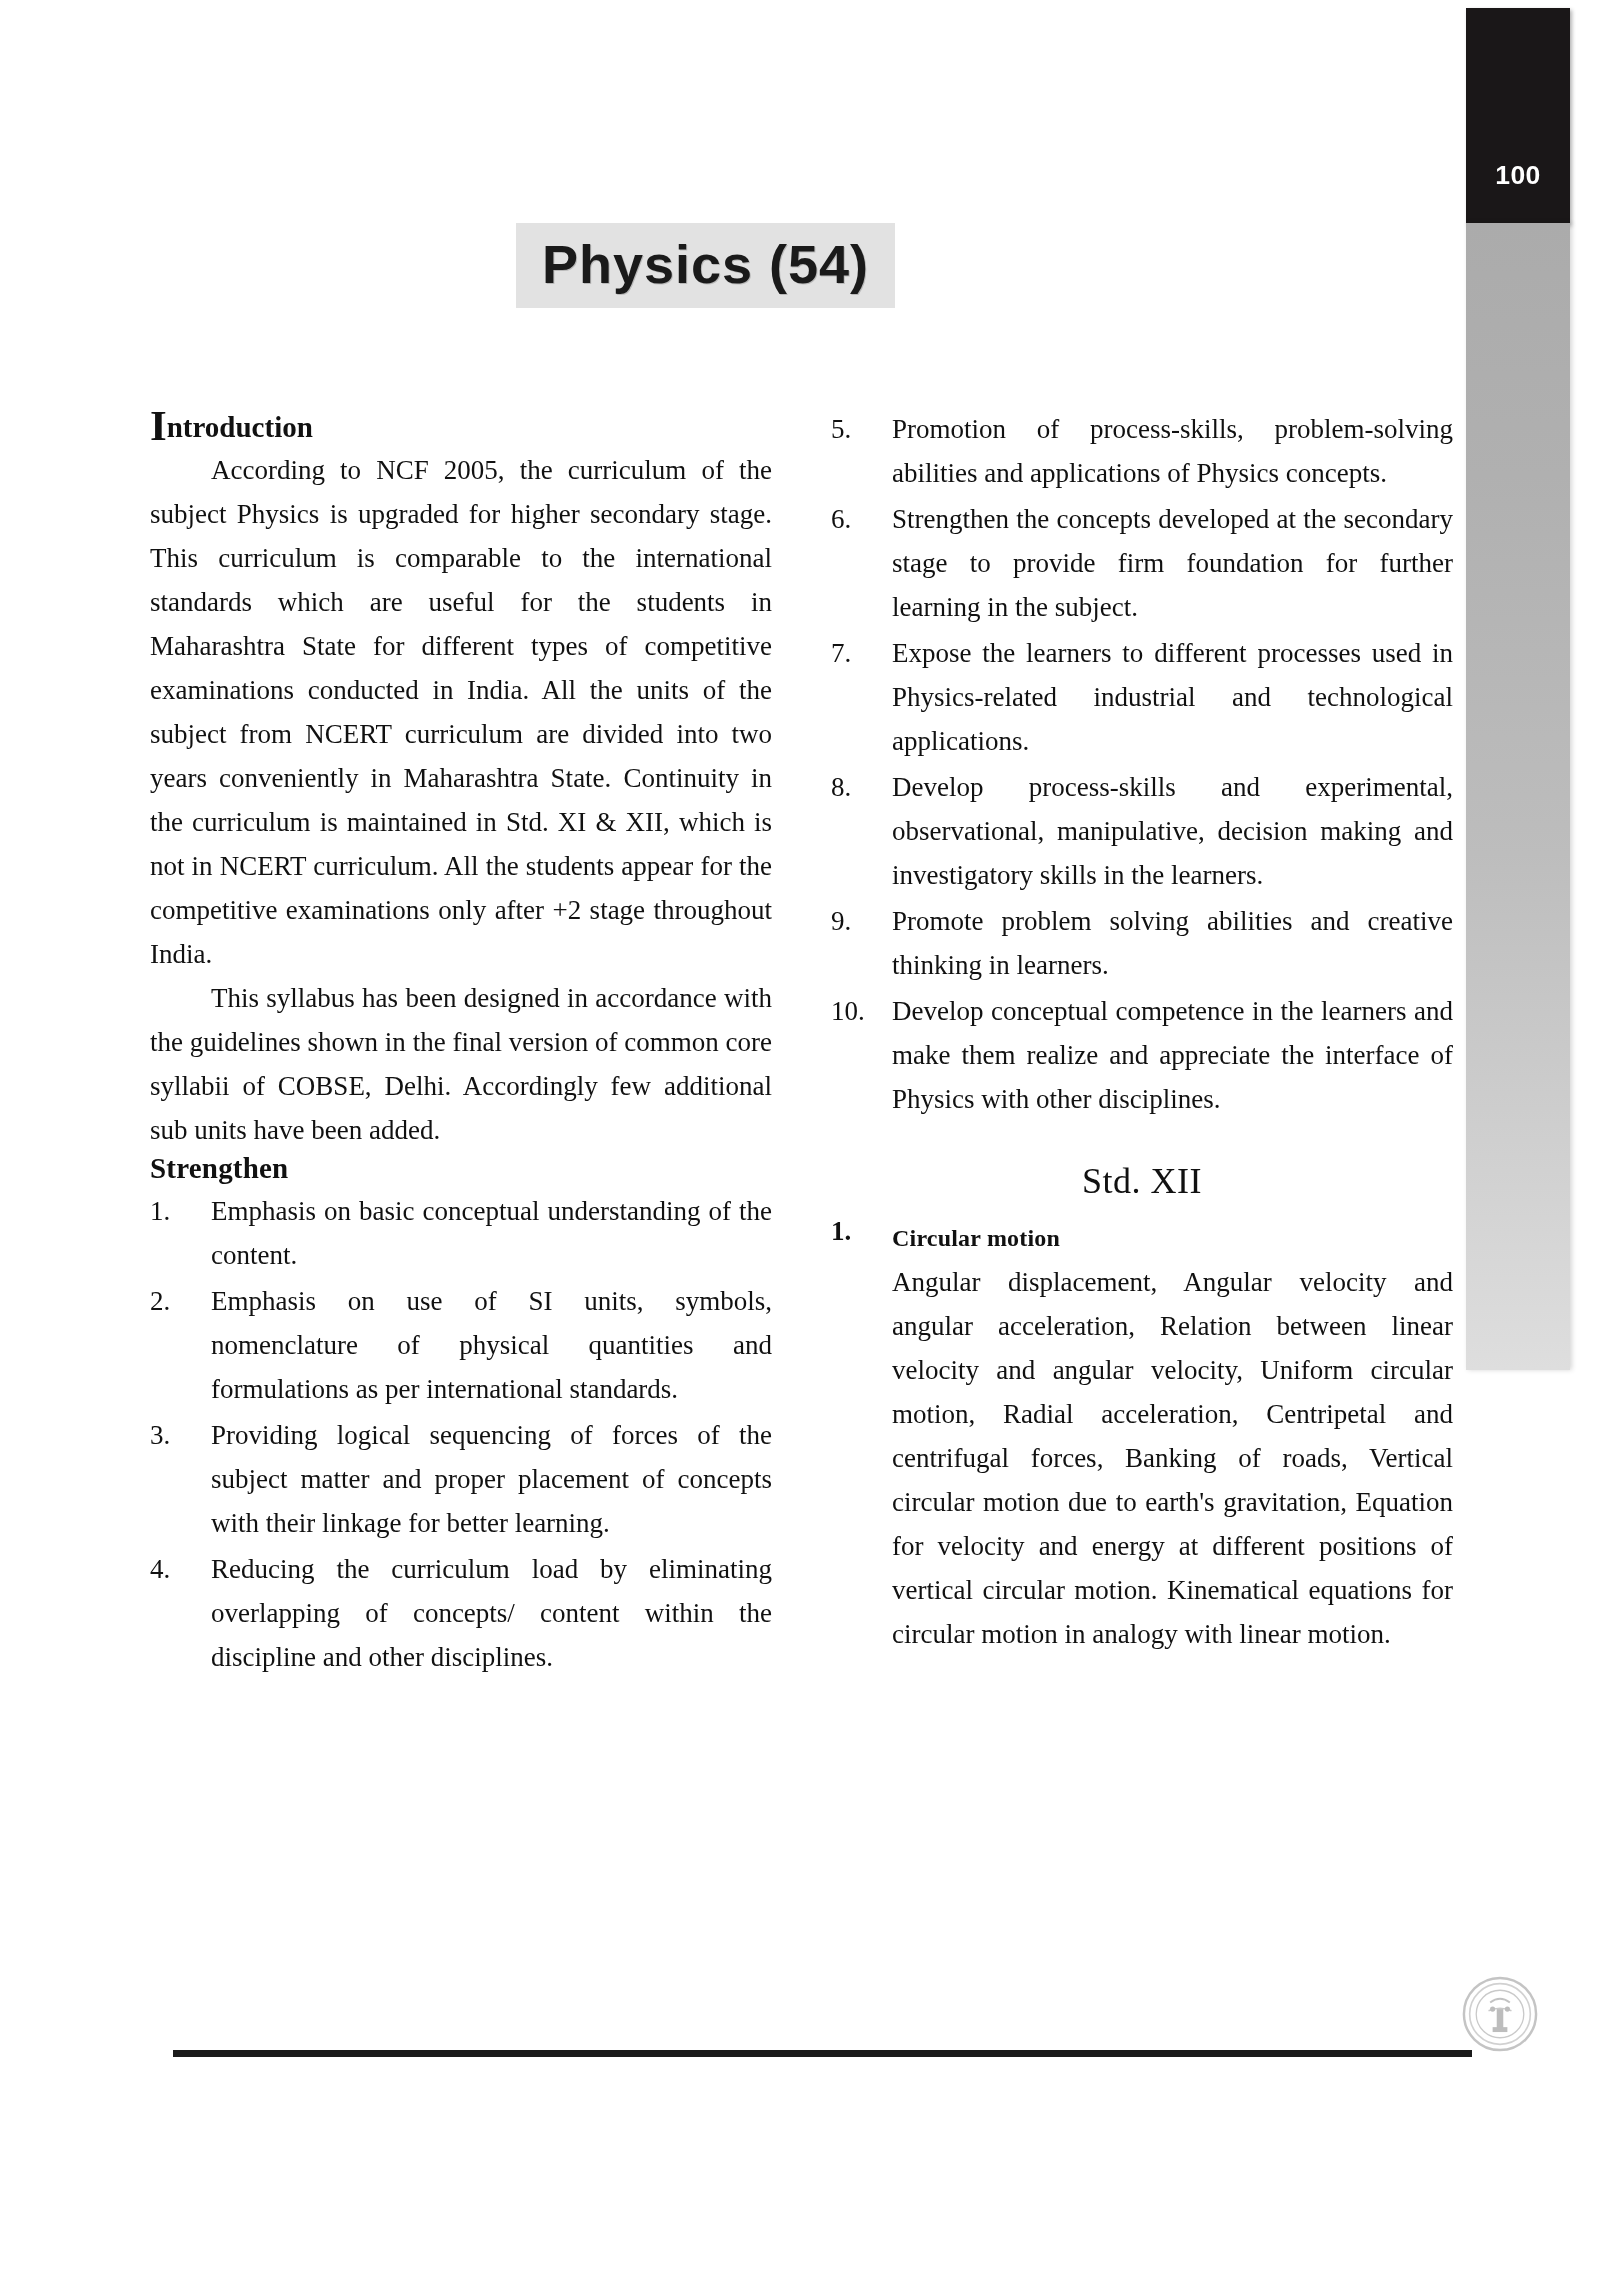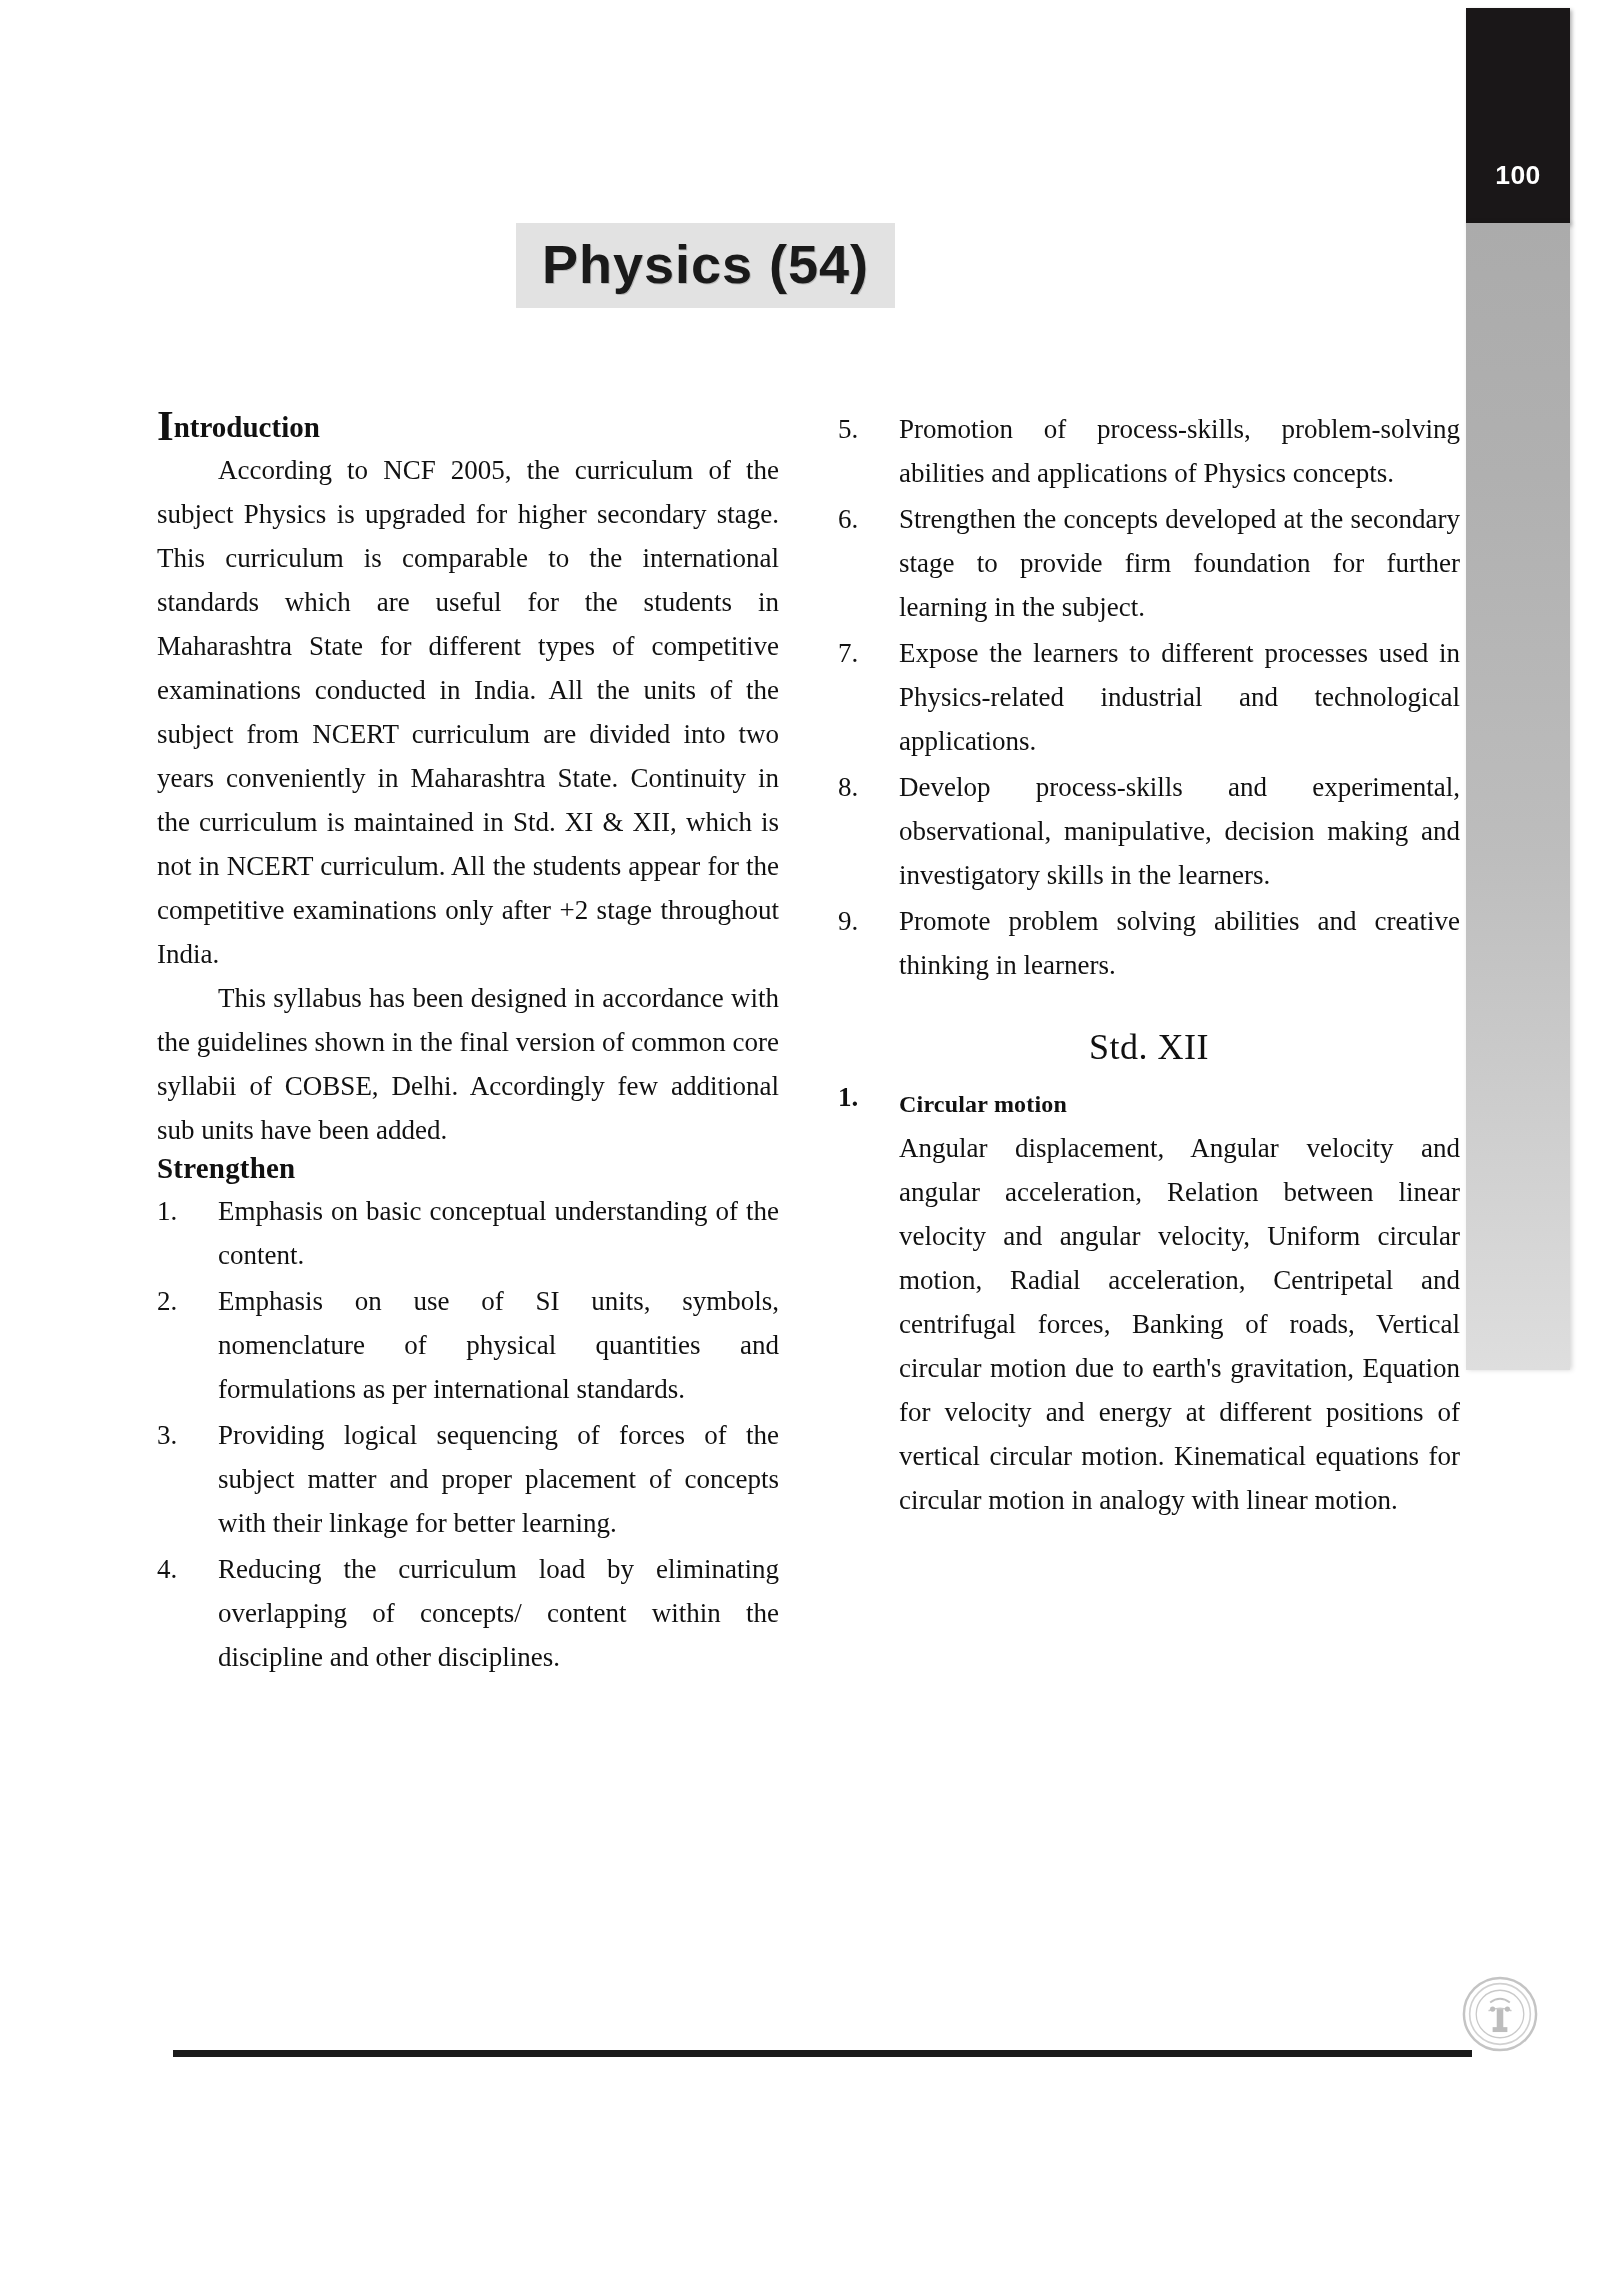--- a/index.html
+++ b/index.html
@@ -65,21 +65,21 @@
     font-weight: bold;
     font-size: 54px;
     letter-spacing: 1px;
     color: #1a1a1a;
     text-shadow: 1px 1px 0 rgba(0,0,0,0.18);
   }
 
   
   .columns {
     position: absolute;
-    left: 157px;
+    left: 150px;
     top: 407px;
     width: 1304px;
     display: flex;
     gap: 59px;
   }
   .col {
     width: 622px;
   }
 
   .h-section {
@@ -251,20 +251,24 @@
           <span class="num">7.</span>
           <span class="txt">Expose the learners to different processes used in Physics-related industrial and technological applications.</span>
         </li>
         <li>
           <span class="num">8.</span>
           <span class="txt">Develop process-skills and experimental, observational, manipulative, decision making and investigatory skills in the learners.</span>
         </li>
         <li>
           <span class="num">9.</span>
           <span class="txt">Promote problem solving abilities and creative thinking in learners.</span>
+        </li>
+        <li>
+          <span class="num">10.</span>
+          <span class="txt">Develop conceptual competence in the learners and make them realize and appreciate the interface of Physics with other disciplines.</span>
         </li>
       </ol>
 
       <div class="h-center">Std. XII</div>
 
       <div class="unit">
         <span class="num">1.</span>
         <div class="unit-title">Circular motion</div>
         <div class="unit-body">Angular displacement, Angular velocity and angular acceleration, Relation between linear velocity and angular velocity, Uniform circular motion, Radial acceleration, Centripetal and centrifugal forces, Banking of roads, Vertical circular motion due to earth's gravitation, Equation for velocity and energy at different positions of vertical circular motion. Kinematical equations for circular motion in analogy with linear motion.</div>
       </div>

